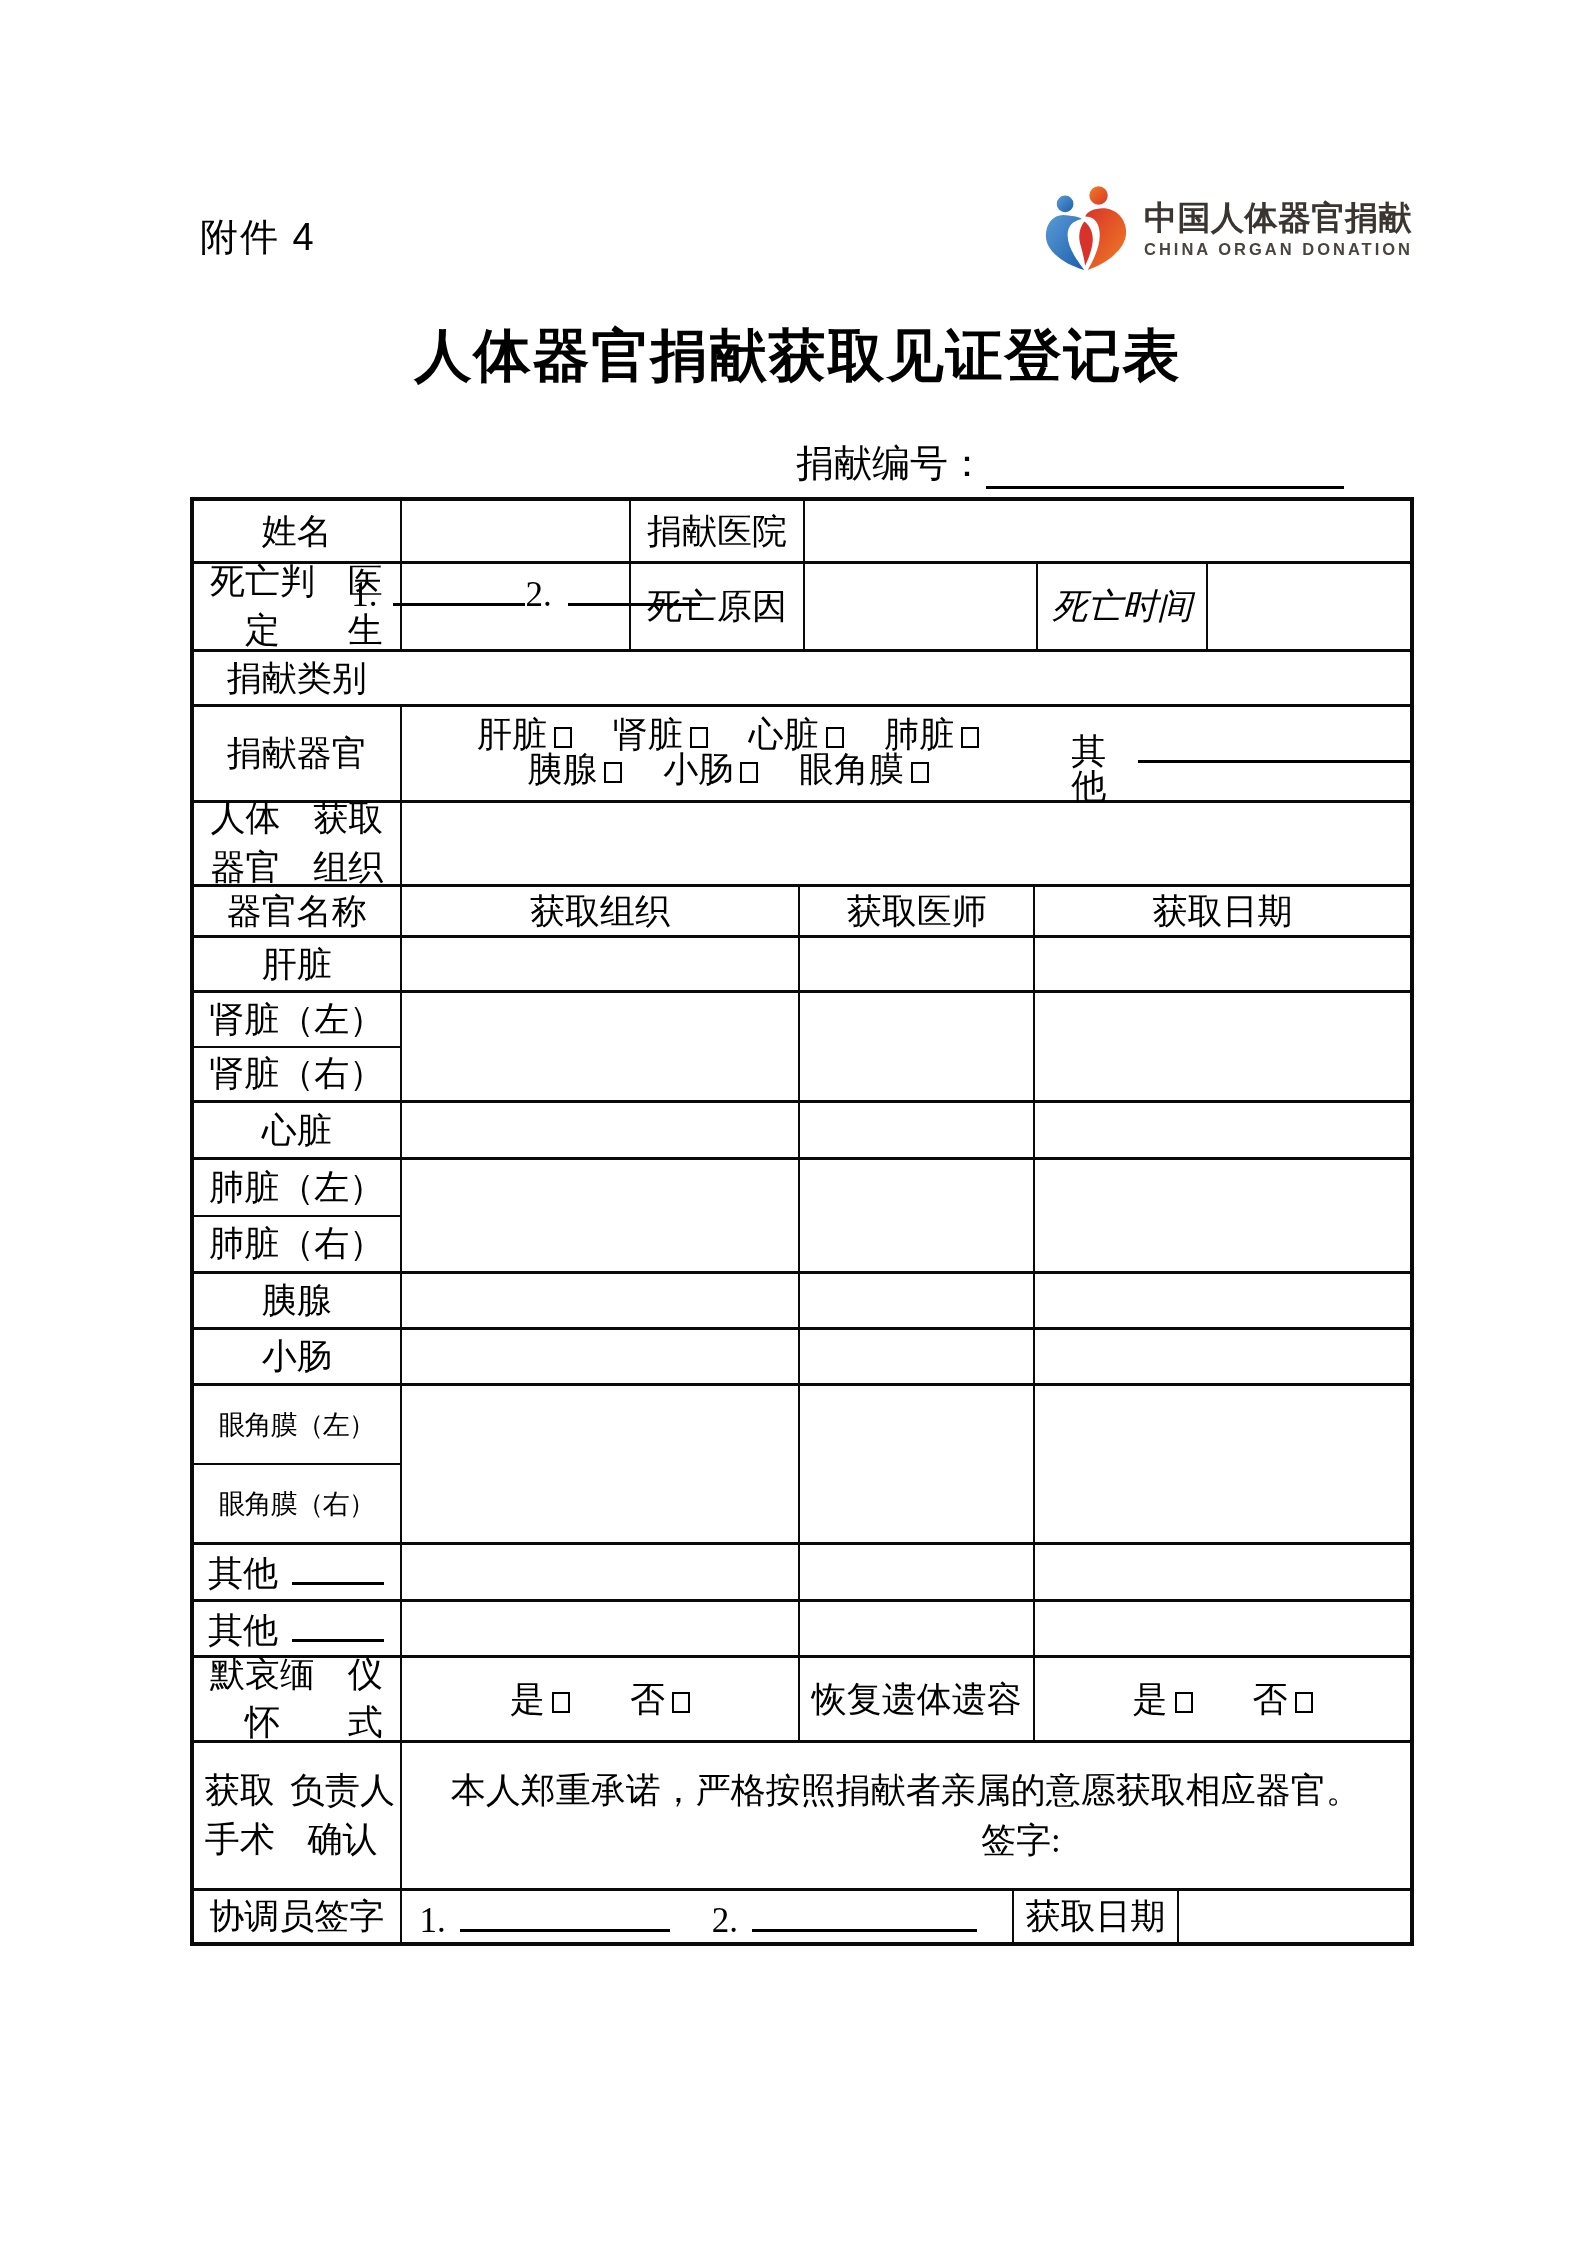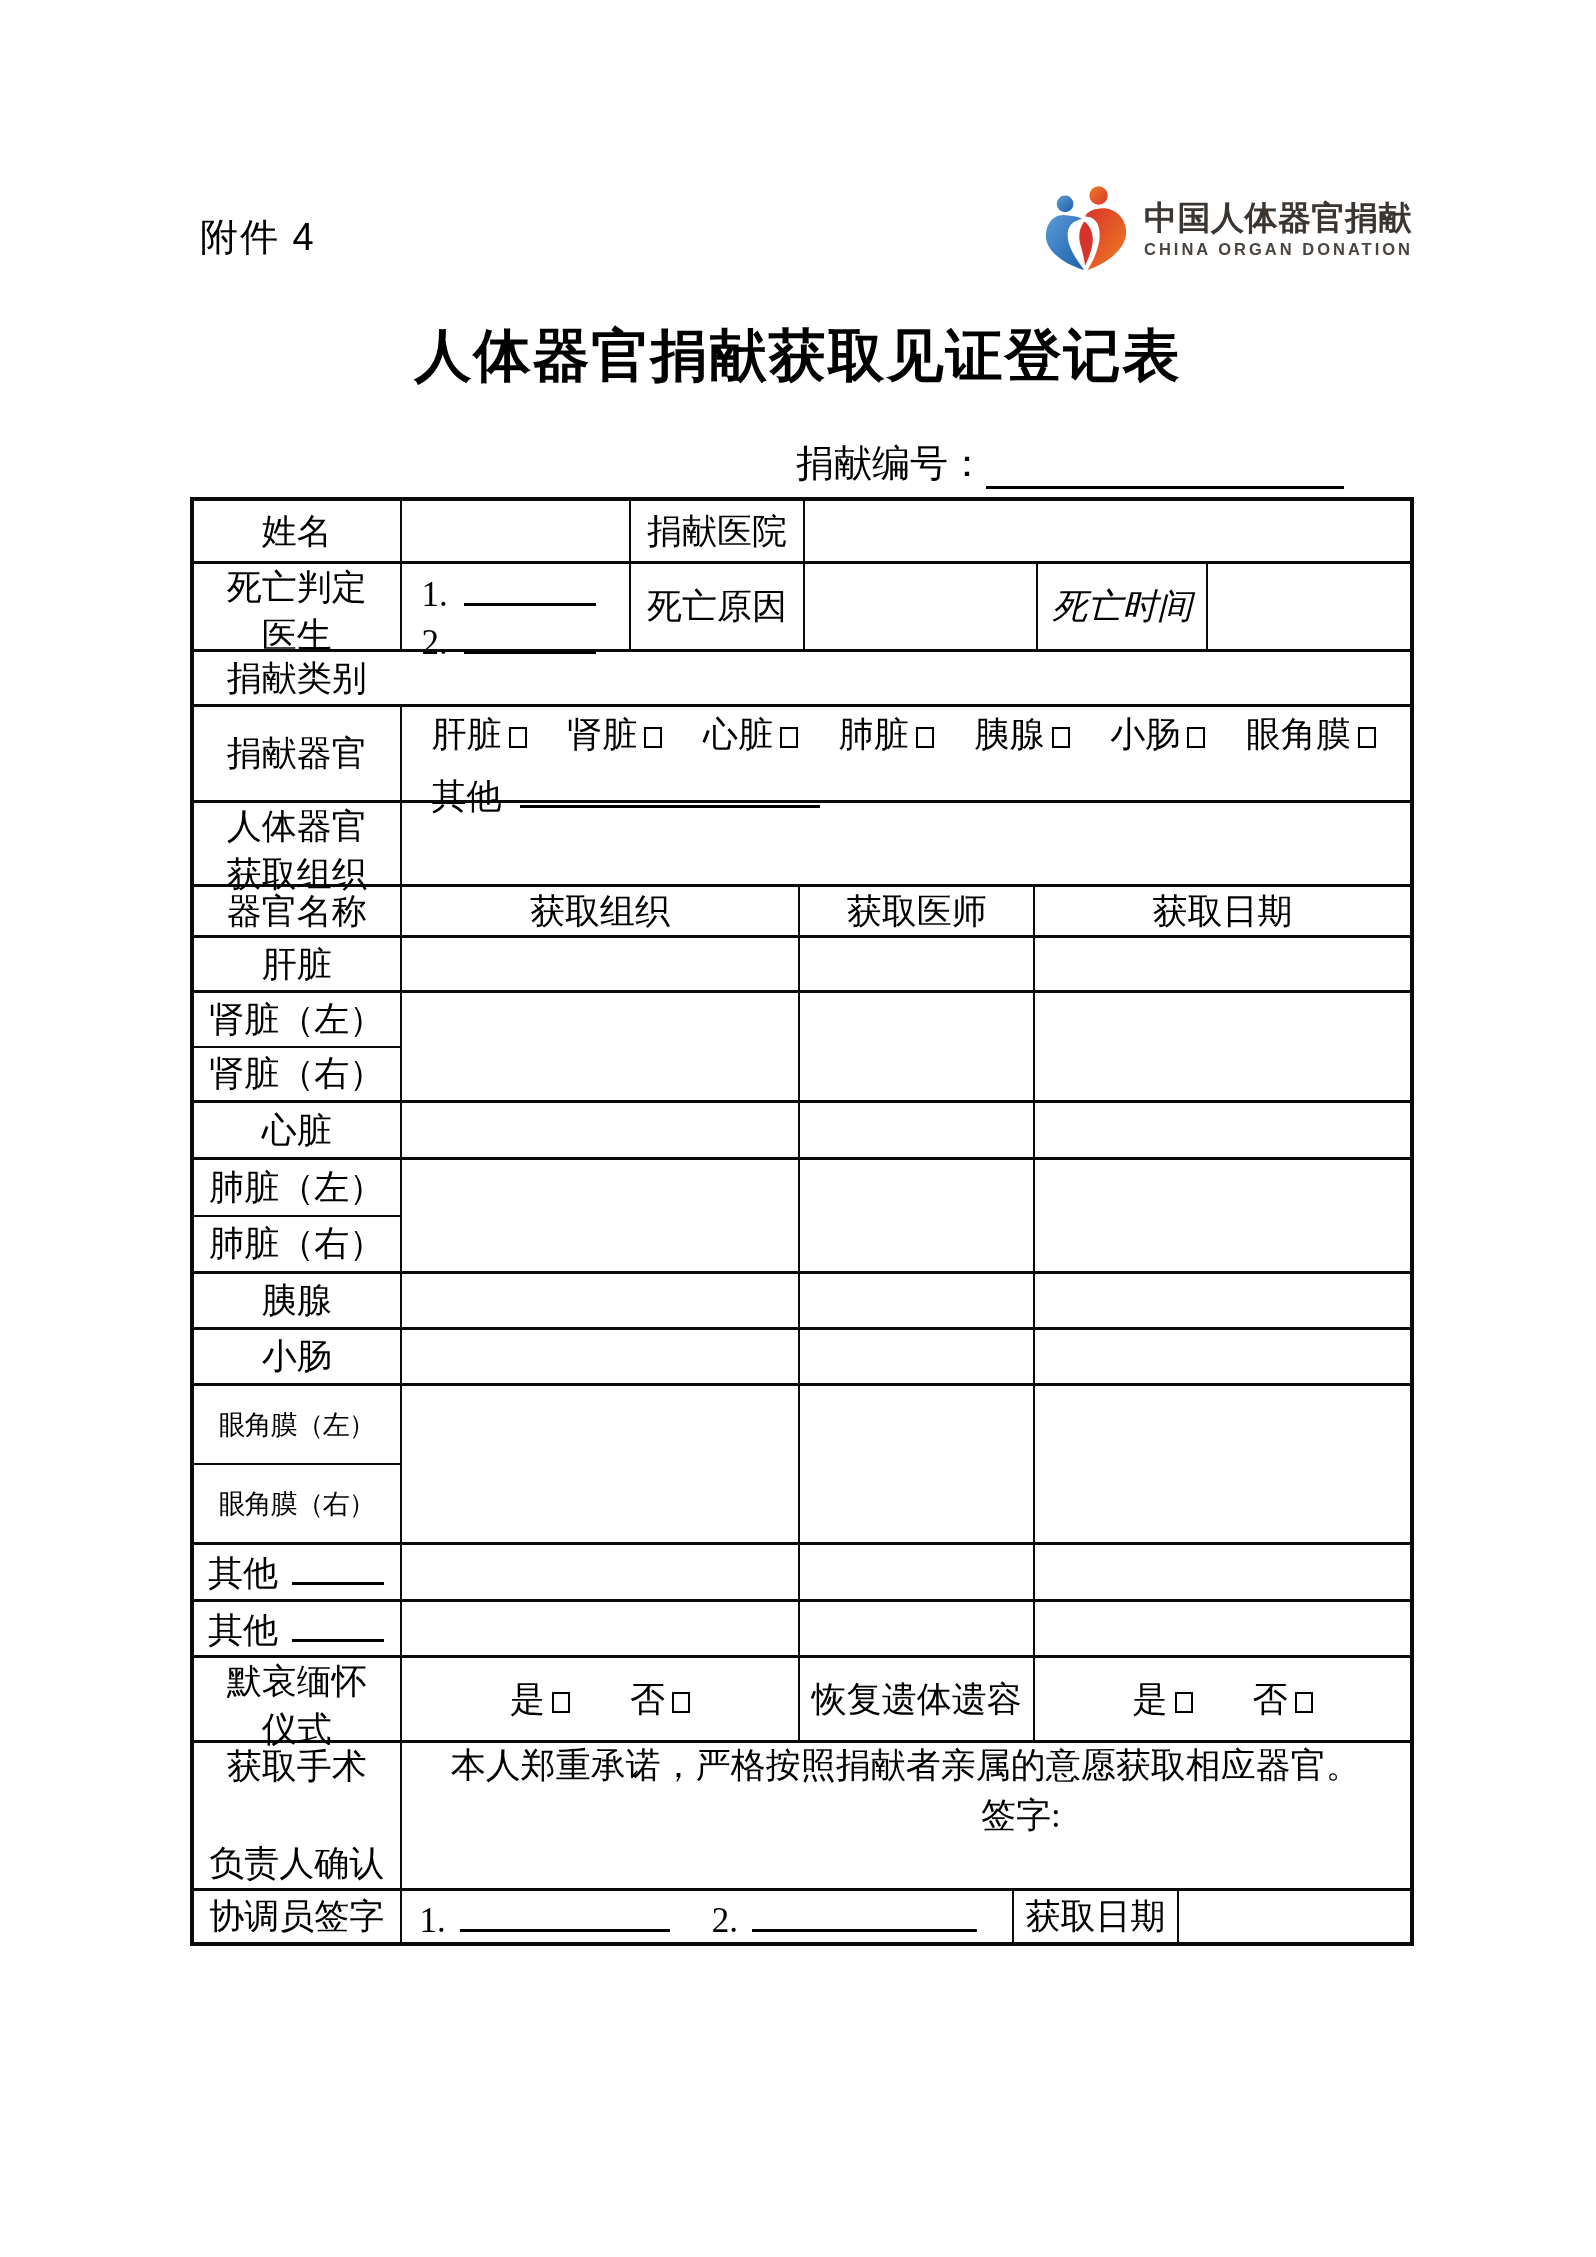--- a/index.html
+++ b/index.html
@@ -32,21 +32,21 @@
        margin-left:7px;vertical-align:-2px;}
 
   
   .ftable{position:absolute;left:190px;top:497px;width:1224px;border:4px solid #0a0a0a;
           box-sizing:border-box;font-size:35px;}
   .trow{display:flex;border-top:3px solid #0a0a0a;box-sizing:border-box;}
   .trow:first-child{border-top:none;}
   .cell{border-left:2px solid #0a0a0a;box-sizing:border-box;display:flex;
         align-items:center;justify-content:center;text-align:center;}
   .cell:first-child,.pair:first-child{border-left:none;}
-  .col{flex-direction:column;line-height:1.38;justify-content:space-between;}
+  .col{line-height:1.38;}
   .leftal{justify-content:flex-start;text-align:left;}
   .pair{display:flex;flex-direction:column;box-sizing:border-box;}
   .sub{flex:1;display:flex;align-items:center;justify-content:center;box-sizing:border-box;}
   .sub2{border-top:2px solid #0a0a0a;}
   .tight{font-size:27px;letter-spacing:-1px;}
 
   
   .cA{width:16.9%;}  .cB{width:18.9%;}  .cC{width:14.25%;} .cD{width:49.95%;}
   .cD1{width:19.2%;} .cD2{width:14.0%;font-style:italic;} .cD3{width:16.75%;}
   .cWide{width:83.1%;}
@@ -60,21 +60,21 @@
   .h85{height:85px;} .h148{height:148px;} .h54{height:54px;}
 
   .gap60{gap:60px;}
   .numline{display:flex;align-items:baseline;}
   .organs-cell{align-items:flex-start;padding-left:30px;line-height:1.0;}
   .organs-line{margin-top:10px;}
   .organs-line .opt{margin-right:32px;white-space:nowrap;}
   .organs-line2{margin-top:16px;}
   .deathdoc-cell{align-items:flex-start;padding-left:20px;line-height:1.0;}
   .deathdoc-cell .numline{margin-top:2px;}
-  .commit-cell{flex-direction:column;justify-content:flex-start;padding-top:5px;line-height:1.0;}
+  .commit-cell{flex-direction:column;justify-content:flex-start;padding-top:30px;line-height:1.0;}
   .sign-line{margin-top:15px;transform:translateX(115px);}
   .coord-cell{padding-left:18px;}
   .coord-cell .numline{margin-right:42px;}
   .otherpad{padding-left:14px;}
 </style>
 </head>
 <body>
 
 <div class="attachment sans">附件 4</div>
 

